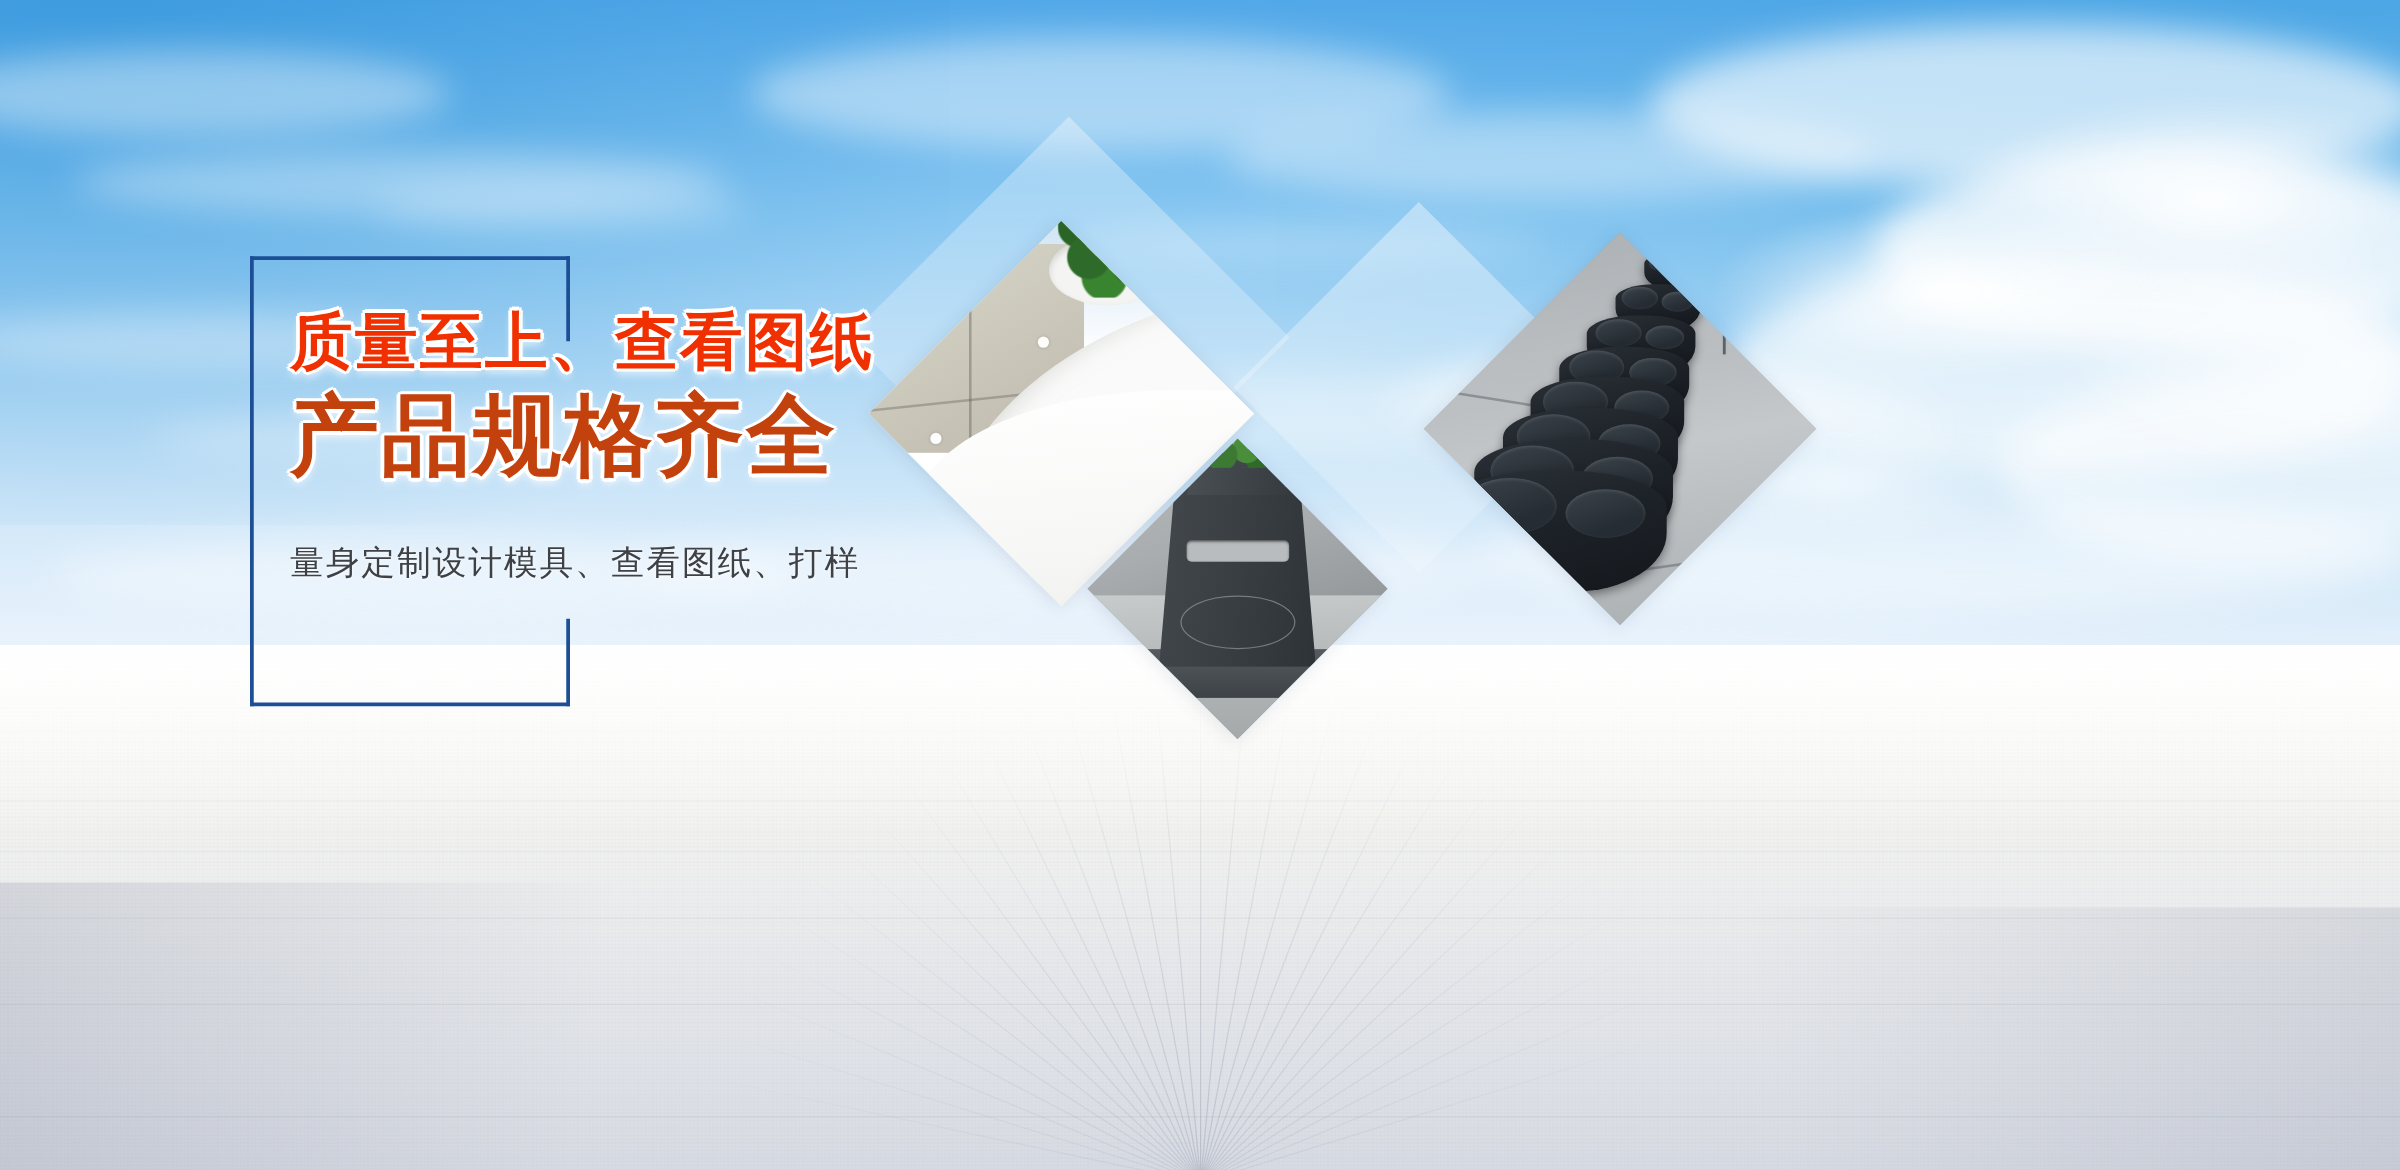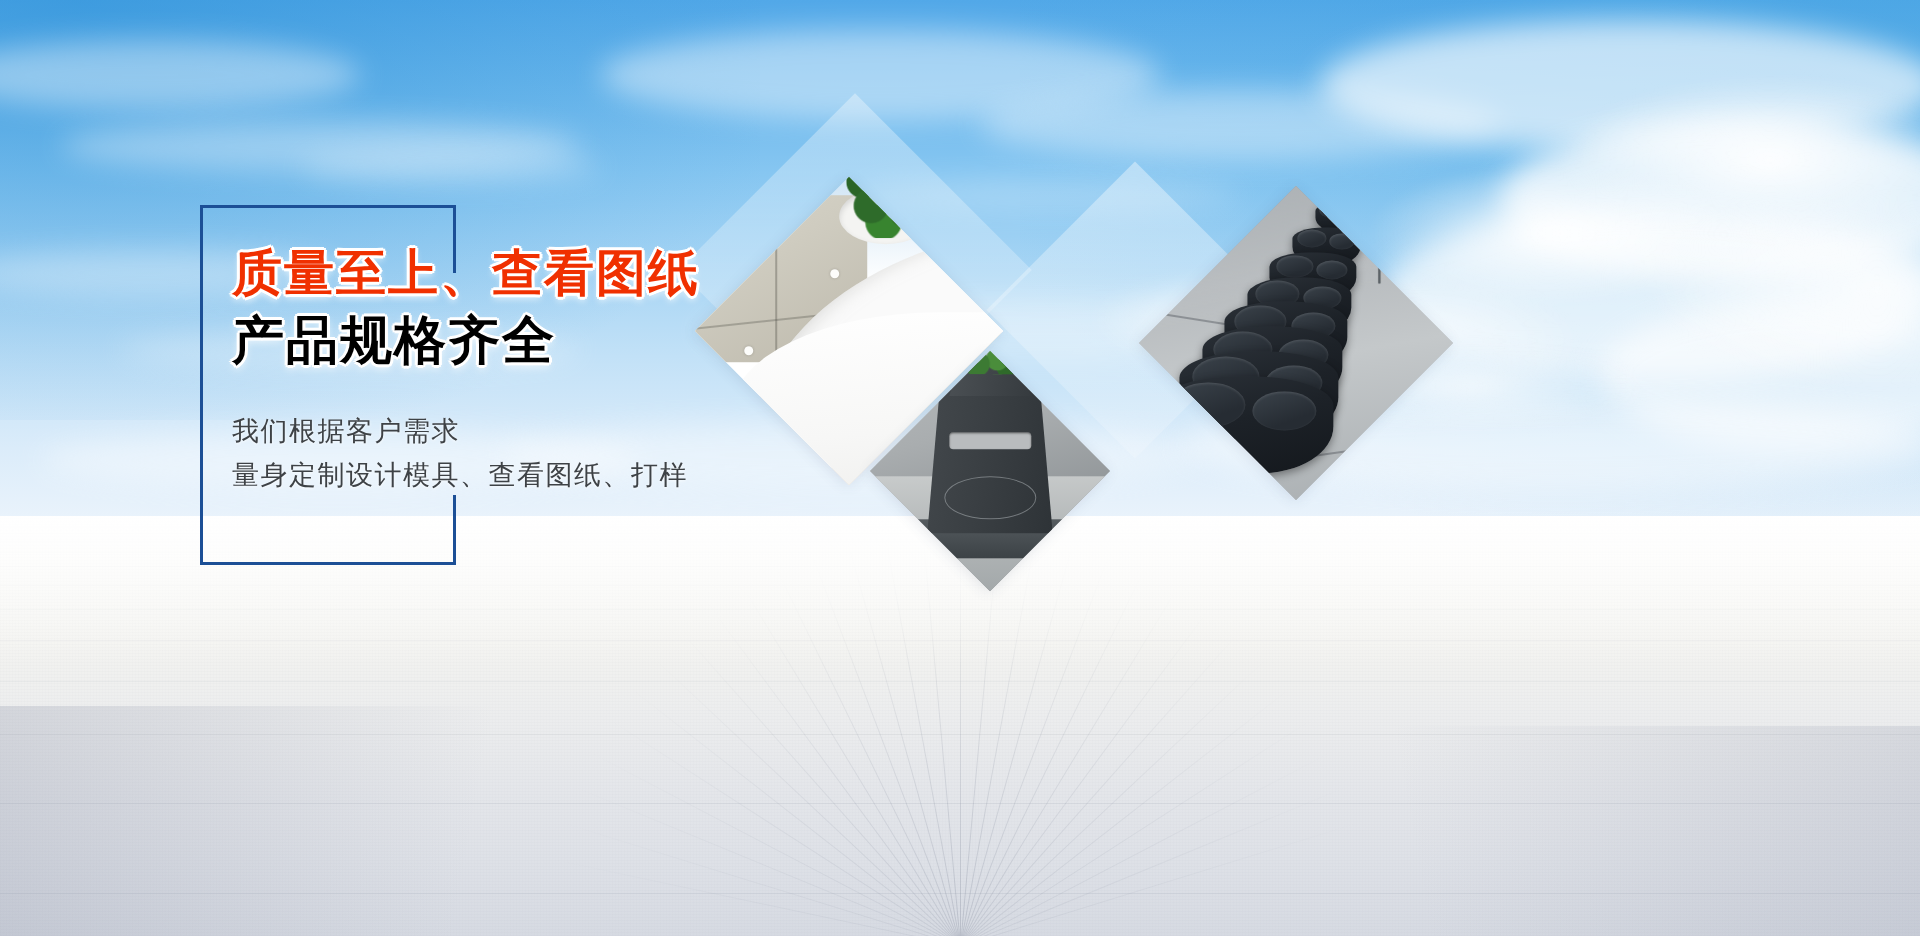--- a/index.html
+++ b/index.html
@@ -302,22 +302,22 @@
   .headline-red {
     font-size:50px;
     color:#f03000;
     text-shadow:
       -2px -2px 0 #fff, 2px -2px 0 #fff, -2px 2px 0 #fff, 2px 2px 0 #fff,
       -3px 0 0 #fff, 3px 0 0 #fff, 0 -3px 0 #fff, 0 3px 0 #fff,
       0 4px 7px rgba(255,255,255,.9);
     margin-bottom:16px;
   }
   .headline-blue {
-    font-size:52px;
-    color:#000000;
+    font-size:71px;
+    color:#c2410c;
     text-shadow:
       -2px -2px 0 #fff, 2px -2px 0 #fff, -2px 2px 0 #fff, 2px 2px 0 #fff,
       -3px 0 0 #fff, 3px 0 0 #fff, 0 -3px 0 #fff, 0 3px 0 #fff,
       0 4px 8px rgba(255,255,255,.9);
     margin-bottom:44px;
   }
   .sub-line {
     font-size:27px;
     color:#3e4246;
     letter-spacing:1.5px;
@@ -493,17 +493,16 @@
     <div class="br-line" style="left:200px; top:205px; width:3px; height:360px;"></div>
 
     <div class="br-line" style="left:200px; top:562px; width:256px; height:3px;"></div>
 
     <div class="br-line" style="left:453px; top:495px; width:3px; height:70px;"></div>
   </div>
 
   <div class="textblock">
     <div class="headline-red">质量至上、查看图纸</div>
     <div class="headline-blue">产品规格齐全</div>
-    <div class="sub-line">我们根据客户需求</div>
     <div class="sub-line">量身定制设计模具、查看图纸、打样</div>
   </div>
 
 </div>
 
 </body></html>

